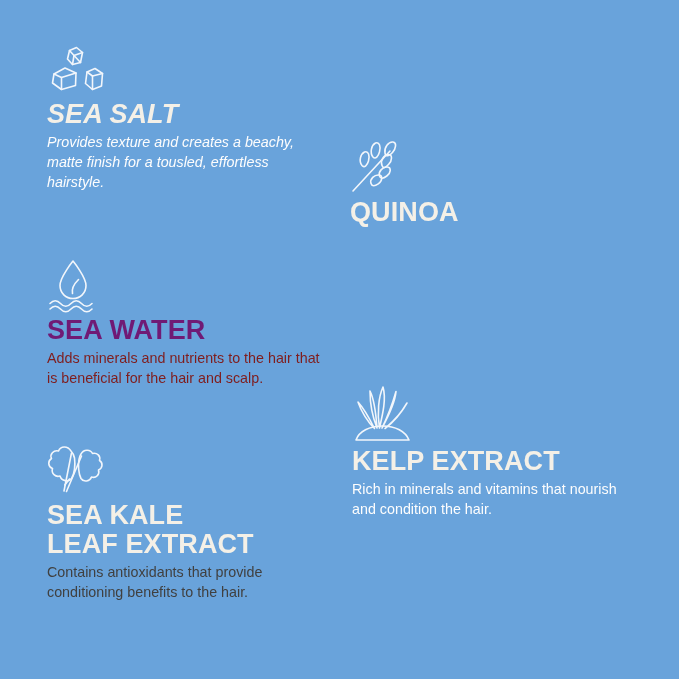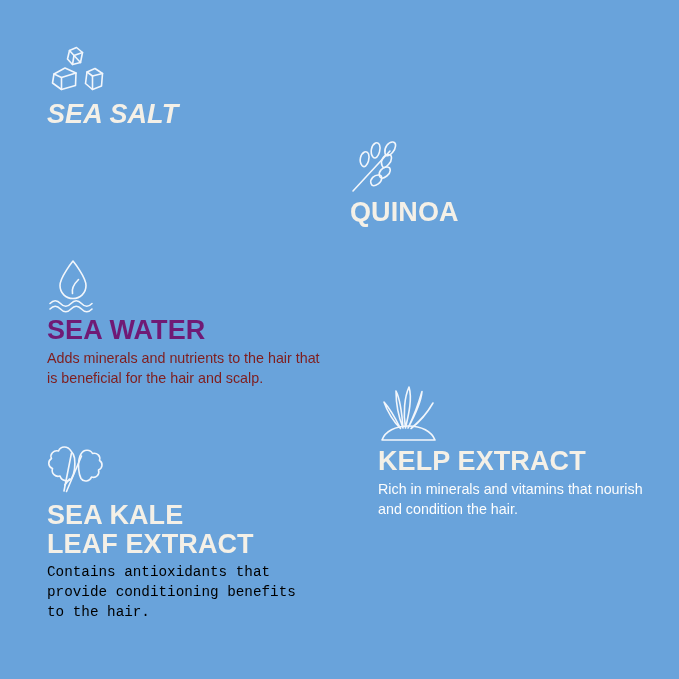--- a/index.html
+++ b/index.html
@@ -57,21 +57,21 @@
     font-size: 14.3px;
     line-height: 1.42;
     margin: 0;
     font-weight: normal;
   }
 
   
   #block-sea-salt      { left: 47px;  top: 44px;  width: 275px; font-style: italic; }
   #block-quinoa        { left: 350px; top: 138px; width: 270px; }
   #block-sea-water     { left: 47px;  top: 258px; width: 285px; }
-  #block-kelp-extract  { left: 378px; top: 385px; width: 265px; }
+  #block-kelp-extract  { left: 352px; top: 385px; width: 265px; }
   #block-sea-kale      { left: 47px;  top: 441px; width: 265px; }
 </style>
 </head>
 <body style="background: rgb(105, 163, 219);">
 
 <div id="infographic">
 
   <div class="ingredient-block" id="block-sea-salt">
     <span class="icon-wrap">
       <svg width="62" height="52" viewBox="0 0 62 52">
@@ -84,20 +84,21 @@
         <path class="icon-stroke" d="M7.0 30.0 L18.0 24.0 L29.0 29.0 L28.5 41.5 L14.5 45.5 L5.5 39.0 Z" style="stroke: rgb(242, 246, 251);"></path>
         <path class="icon-stroke" d="M7.0 30.0 L14.5 33.5 L29.0 29.0" style="stroke: rgb(242, 246, 251);"></path>
         <path class="icon-stroke" d="M14.5 33.5 L14.5 45.5" style="stroke: rgb(242, 246, 251);"></path>
 
         <path class="icon-stroke" d="M40.0 28.0 L48.0 24.5 L55.5 29.5 L54.5 42.0 L45.5 45.5 L38.5 39.5 Z" style="stroke: rgb(242, 246, 251);"></path>
         <path class="icon-stroke" d="M40.0 28.0 L45.5 32.0 L55.5 29.5" style="stroke: rgb(242, 246, 251);"></path>
         <path class="icon-stroke" d="M45.5 32.0 L45.5 45.5" style="stroke: rgb(242, 246, 251);"></path>
       </svg>
     </span>
     <h2 class="block-title" style="color: rgb(244, 240, 231);">SEA SALT</h2>
+    <p class="block-desc" style="color: rgb(253, 253, 253);">Provides texture and creates a beachy, matte finish for a tousled, effortless hairstyle.</p>
   </div>
 
   <div class="ingredient-block" id="block-quinoa">
     <span class="icon-wrap">
       <svg width="62" height="56" viewBox="0 0 62 56">
 
         <path class="icon-stroke" d="M3.0 53.0 L40.0 13.0" style="stroke: rgb(242, 246, 251);"></path>
 
         <path class="icon-stroke" d="M12.0 27.5 C8.5 23.0 10.5 16.0 14.5 14.0 C18.5 12.5 20.0 18.0 18.5 23.0 C17.3 27.0 14.5 30.5 12.0 27.5 Z" style="stroke: rgb(242, 246, 251);"></path>
         <path class="icon-stroke" d="M23.0 19.0 C19.5 14.5 21.5 7.0 25.5 5.0 C29.5 3.5 31.0 9.0 29.5 14.0 C28.3 18.0 25.5 22.0 23.0 19.0 Z" style="stroke: rgb(242, 246, 251);"></path>
@@ -156,16 +157,16 @@
 
         <path class="icon-stroke" d="M34.0 13.0 C36.5 8.0 43.5 8.0 45.5 12.5 C50.0 11.5 54.0 15.0 52.5 19.5 C56.0 21.5 56.0 27.0 51.5 29.0 C53.0 33.5 49.0 37.5 44.5 36.0 C43.0 40.5 36.5 41.5 34.0 37.5 C31.5 33.0 31.0 24.0 32.0 18.5 C32.5 16.0 33.2 14.2 34.0 13.0 Z" style="stroke: rgb(242, 246, 251);"></path>
 
         <path class="icon-stroke" d="M24.5 12.0 L17.0 50.0" style="stroke: rgb(242, 246, 251);"></path>
         <path class="icon-stroke" d="M34.5 15.0 L19.5 50.5" style="stroke: rgb(242, 246, 251);"></path>
         <path class="icon-stroke" d="M22.5 38.0 L17.8 44.0" style="stroke: rgb(242, 246, 251);"></path>
       </svg>
     </span>
     <h2 class="block-title" style="color: rgb(244, 240, 231);">SEA KALE
 LEAF EXTRACT</h2>
-    <p class="block-desc" style="color: #000000; font-family: Liberation Mono, monospace;">Contains antioxidants that provide conditioning benefits to the hair.</p>
+    <p class="block-desc" style="color: #404040;">Contains antioxidants that provide conditioning benefits to the hair.</p>
   </div>
 
 </div>
 
 </body></html>

